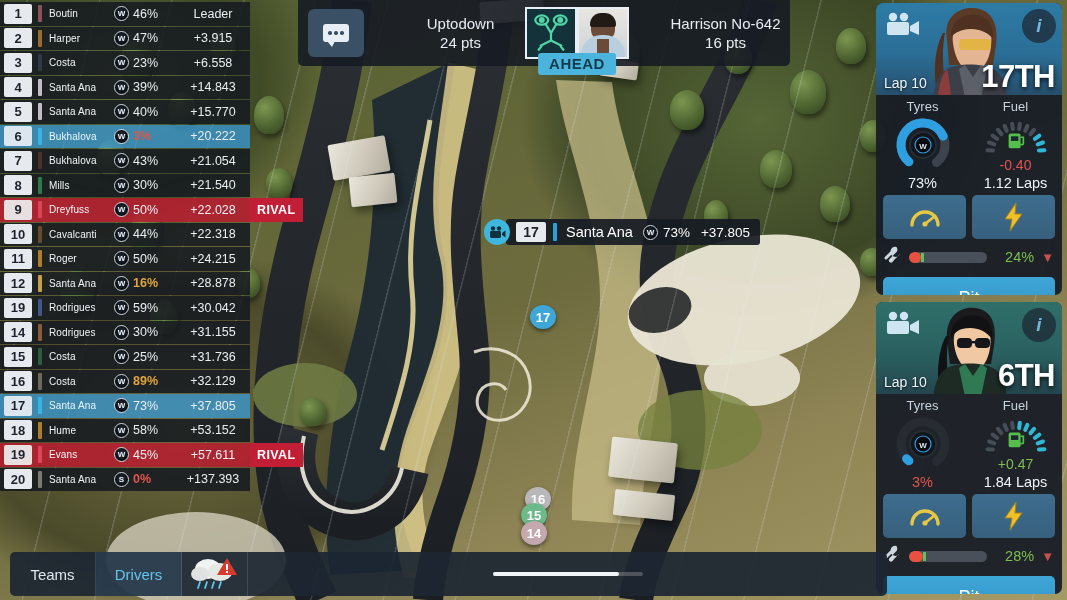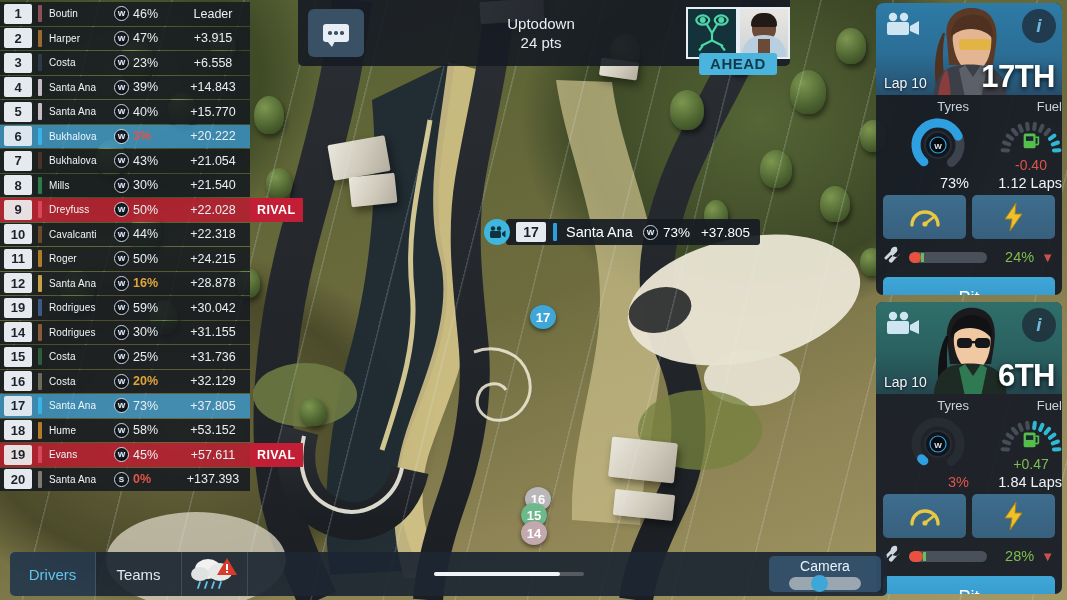--- a/index.html
+++ b/index.html
@@ -236,21 +236,21 @@
     color: #eef3f8; font-size: 14px; z-index: 5;
     text-shadow: 0 1px 3px rgba(0,0,0,.8);
   }
   .dp-pos {
     position: absolute; right: 7px; bottom: 0px;
     color: #ffffff; font-size: 31px; font-weight: 800; letter-spacing: -.5px;
     z-index: 5; text-shadow: 0 2px 5px rgba(0,0,0,.85);
   }
   .dp-stats { display: flex; padding: 4px 0 0; }
   .dp-stat {
-    flex: 1; display: flex; flex-direction: column; align-items: flex-end; gap: 1px;
+    flex: 1; display: flex; flex-direction: column; align-items: center; gap: 1px;
   }
   .dp-stat-label { color: #c8d3dd; font-size: 13px; }
   .gauge-wrap { position: relative; width: 62px; height: 56px; margin-top: 2px; }
   .dp-stat-value { font-size: 14.5px; color: #eef3f8; margin-top: 1px; }
   .dp-stat-value.red { color: #e0544b; }
   .fuel-delta { font-size: 14px; margin-top: -6px; }
   .fuel-delta.red { color: #e0544b; }
   .fuel-delta.green { color: #7dbf4f; }
   .dp-actions { display: flex; gap: 6px; padding: 4px 7px 0; }
   .dp-action {
@@ -558,21 +558,21 @@
           <div class="tyre-pct" style="">25%</div>
         </div>
         <div class="lb-gap">+31.736</div>
       </div>
       <div class="lb-row">
         <div class="lb-pos">16</div>
         <div class="lb-team" style="background:#6d6a5a"></div>
         <div class="lb-name">Costa</div>
         <div class="lb-tyre">
           <div class="tyre-badge">W</div>
-          <div class="tyre-pct" style="color:#e0a43a;font-weight:600;">20%</div>
+          <div class="tyre-pct" style="color:#e0a43a;font-weight:600;">89%</div>
         </div>
         <div class="lb-gap">+32.129</div>
       </div>
       <div class="lb-row hl">
         <div class="lb-pos">17</div>
         <div class="lb-team" style="background:#36b4e6"></div>
         <div class="lb-name">Santa Ana</div>
         <div class="lb-tyre">
           <div class="tyre-badge">W</div>
           <div class="tyre-pct" style="">73%</div>
@@ -641,20 +641,24 @@
         </svg>
       </div>
       <div class="champ-portrait">
         <div style="position:absolute;inset:0;background:linear-gradient(180deg,#e8e6e1 0%,#cfd3d6 100%);"></div>
         <div style="position:absolute;left:50%;transform:translateX(-50%);top:6px;width:24px;height:26px;border-radius:50% 50% 45% 45%;background:#6b4a38;"></div>
         <div style="position:absolute;left:50%;transform:translateX(-50%);top:4px;width:26px;height:14px;border-radius:13px 13px 3px 3px;background:#221a15;"></div>
         <div style="position:absolute;left:50%;transform:translateX(-50%);bottom:0;width:44px;height:22px;border-radius:20px 20px 0 0;background:#b9cfe0;"></div>
         <div style="position:absolute;left:50%;transform:translateX(-50%);bottom:0;width:12px;height:18px;background:#6b4a38;"></div>
       </div>
       <div class="ahead-badge">AHEAD</div>
+    </div>
+    <div class="champ-side">
+      <div class="champ-name">Harrison No-642</div>
+      <div class="champ-pts">16 pts</div>
     </div>
   </div>
 
   <div id="map-callout">
     <div class="cam-circle">
       <svg width="17" height="13" viewBox="0 0 17 13">
         <circle cx="4" cy="2.5" r="2.2" fill="#10323f"></circle>
         <circle cx="10" cy="2.5" r="2.2" fill="#10323f"></circle>
         <rect x="1" y="5" width="11" height="7" rx="1.4" fill="#10323f"></rect>
         <path d="M13,7 L16.5,4.6 L16.5,11.4 L13,9 Z" fill="#10323f"></path>
@@ -856,22 +860,22 @@
           <div class="cond-fill" style="width:17.36%"></div>
           <div class="cond-tick" style="left:18.36%"></div>
         </div>
         <span class="cond-pct">28%</span>
         <span class="cond-chev">▼</span>
       </div>
       <div class="pit-btn">Pit</div>
     </div>
 
   <div id="bottom-bar">
+    <div class="bb-tab">Teams</div>
     <div class="bb-tab active">Drivers</div>
-    <div class="bb-tab">Teams</div>
     <div class="bb-weather">
       <svg width="52" height="38" viewBox="0 0 52 38">
         <ellipse cx="19" cy="14" rx="13" ry="10" fill="#f2f3f1"></ellipse>
         <ellipse cx="31" cy="17" rx="12" ry="9" fill="#e6e8e6"></ellipse>
         <ellipse cx="11" cy="19" rx="9" ry="7" fill="#dfe2e0"></ellipse>
         <path d="M38,3 L48,20 L28,20 Z" fill="#d83a2c"></path>
         <rect x="37" y="9" width="2" height="6" fill="#fff"></rect>
         <rect x="37" y="16" width="2" height="2" fill="#fff"></rect>
         <g stroke="#5bc7ef" stroke-width="1.8" stroke-linecap="round">
           <line x1="11" y1="27" x2="9" y2="33"></line>
@@ -879,21 +883,15 @@
           <line x1="25" y1="27" x2="23" y2="33"></line>
           <line x1="32" y1="27" x2="30" y2="33"></line>
         </g>
       </svg>
     </div>
     <div class="bb-lap">
       <div class="lap-prog">
         <div class="lap-prog-fill" id="lap-fill" style="width: 84%;"></div>
       </div>
     </div>
-    <div class="bb-camera">
-      <div class="cam-label">Camera</div>
-      <div class="cam-switch">
-        <div class="cam-knob" id="cam-knob" style="left: 30%;"></div>
-      </div>
-    </div>
   </div>
 
 </div>
 
 </body></html>

